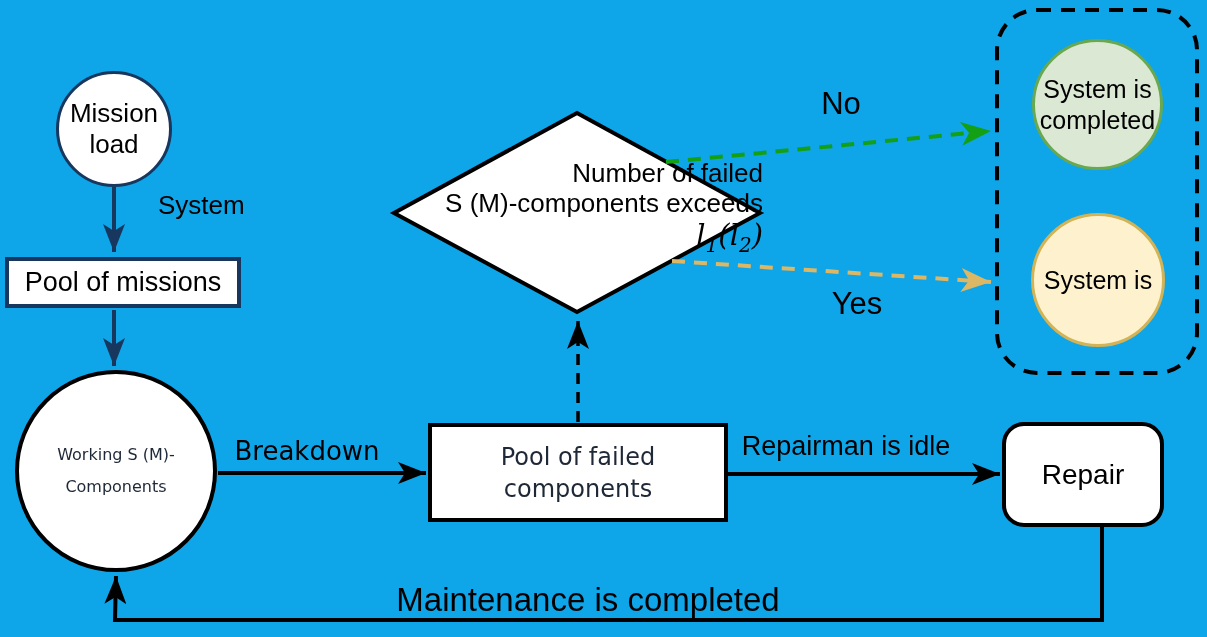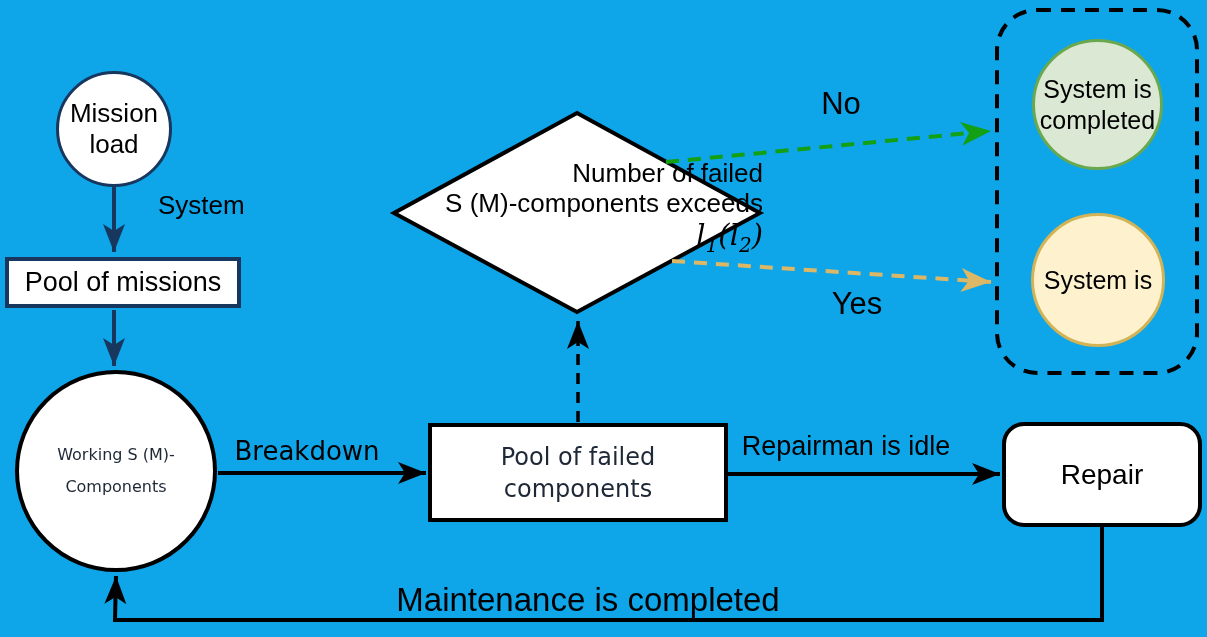--- a/index.html
+++ b/index.html
@@ -16,21 +16,21 @@
   .line{display:block;}
   
   #mission-load{left:56px;top:71px;width:116px;height:116px;border:3px solid #17375e;
     font-size:26px;line-height:31px;color:#000;}
   #pool-missions{left:5px;top:257px;width:236px;height:51px;border:4px solid #17375e;
     font-size:27px;color:#000;}
   #working-circle{left:15px;top:370px;width:202px;height:202px;border:4px solid #000;
     font-family:"DejaVu Sans",sans-serif;font-size:16px;line-height:32px;color:#1e2836;}
   #pool-failed{left:428px;top:423px;width:300px;height:99px;border:4px solid #000;
     font-family:"DejaVu Sans",sans-serif;font-size:24px;line-height:32px;color:#1e2836;}
-  #repair-box{left:1002px;top:422px;width:200px;height:105px;border:4px solid #000;
+  #repair-box{left:1002px;top:422px;width:162px;height:105px;border:4px solid #000;
     border-radius:22px;font-size:28px;color:#000;}
   #reliable-circle{left:1032px;top:39px;width:131px;height:131px;background:#dbe8d3;
     border:3px solid #6aa84f;font-size:25px;line-height:31px;color:#000;}
   #unreliable-circle{left:1031px;top:213px;width:134px;height:134px;background:#fdf2cd;
     border:3px solid #d2b356;font-size:25px;line-height:31px;color:#000;}
   
   #decision-text{
     position:absolute;left:392px;top:158px;width:371px;text-align:right;
     font-size:26px;line-height:30px;color:#000;background:transparent;
   }

